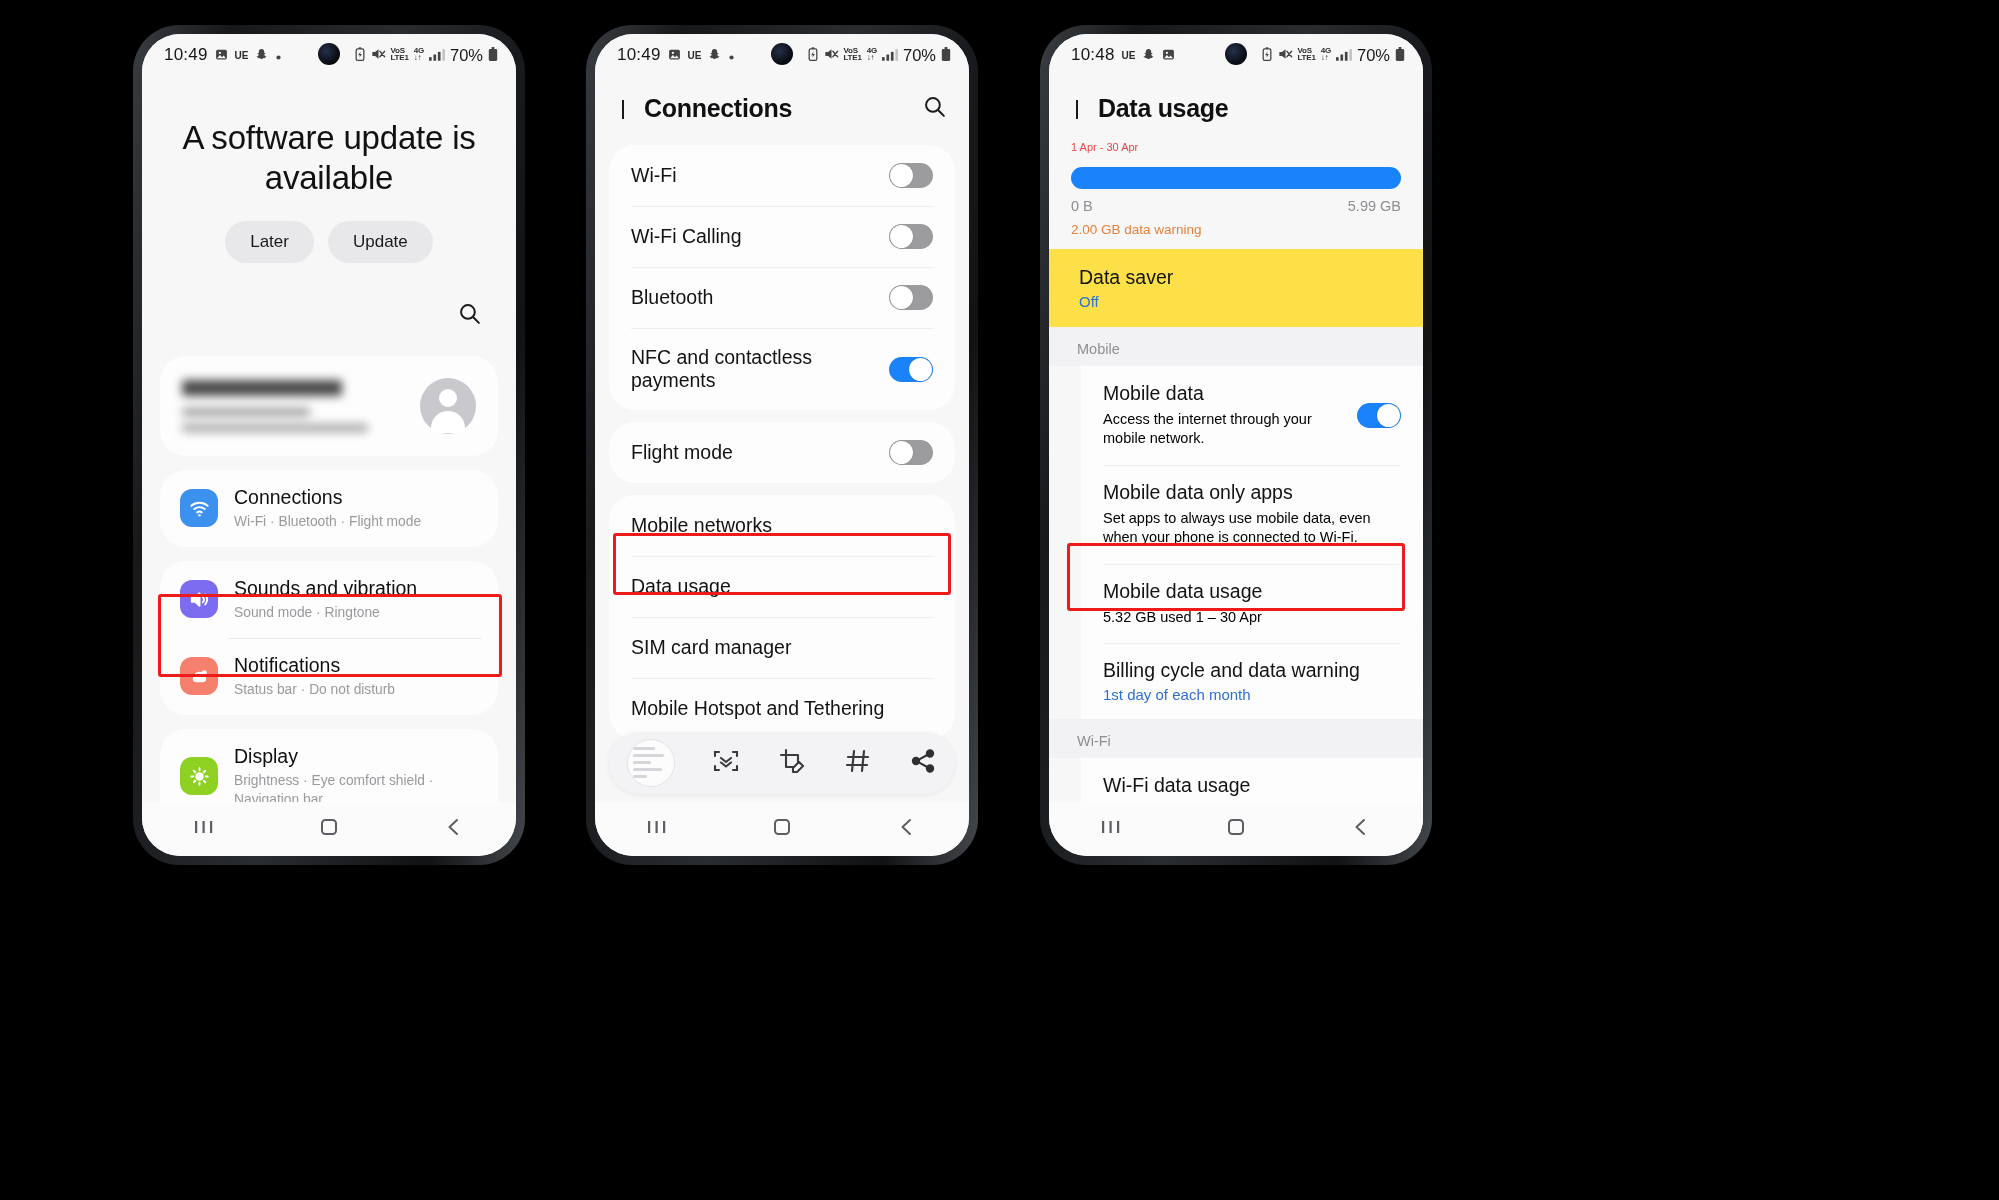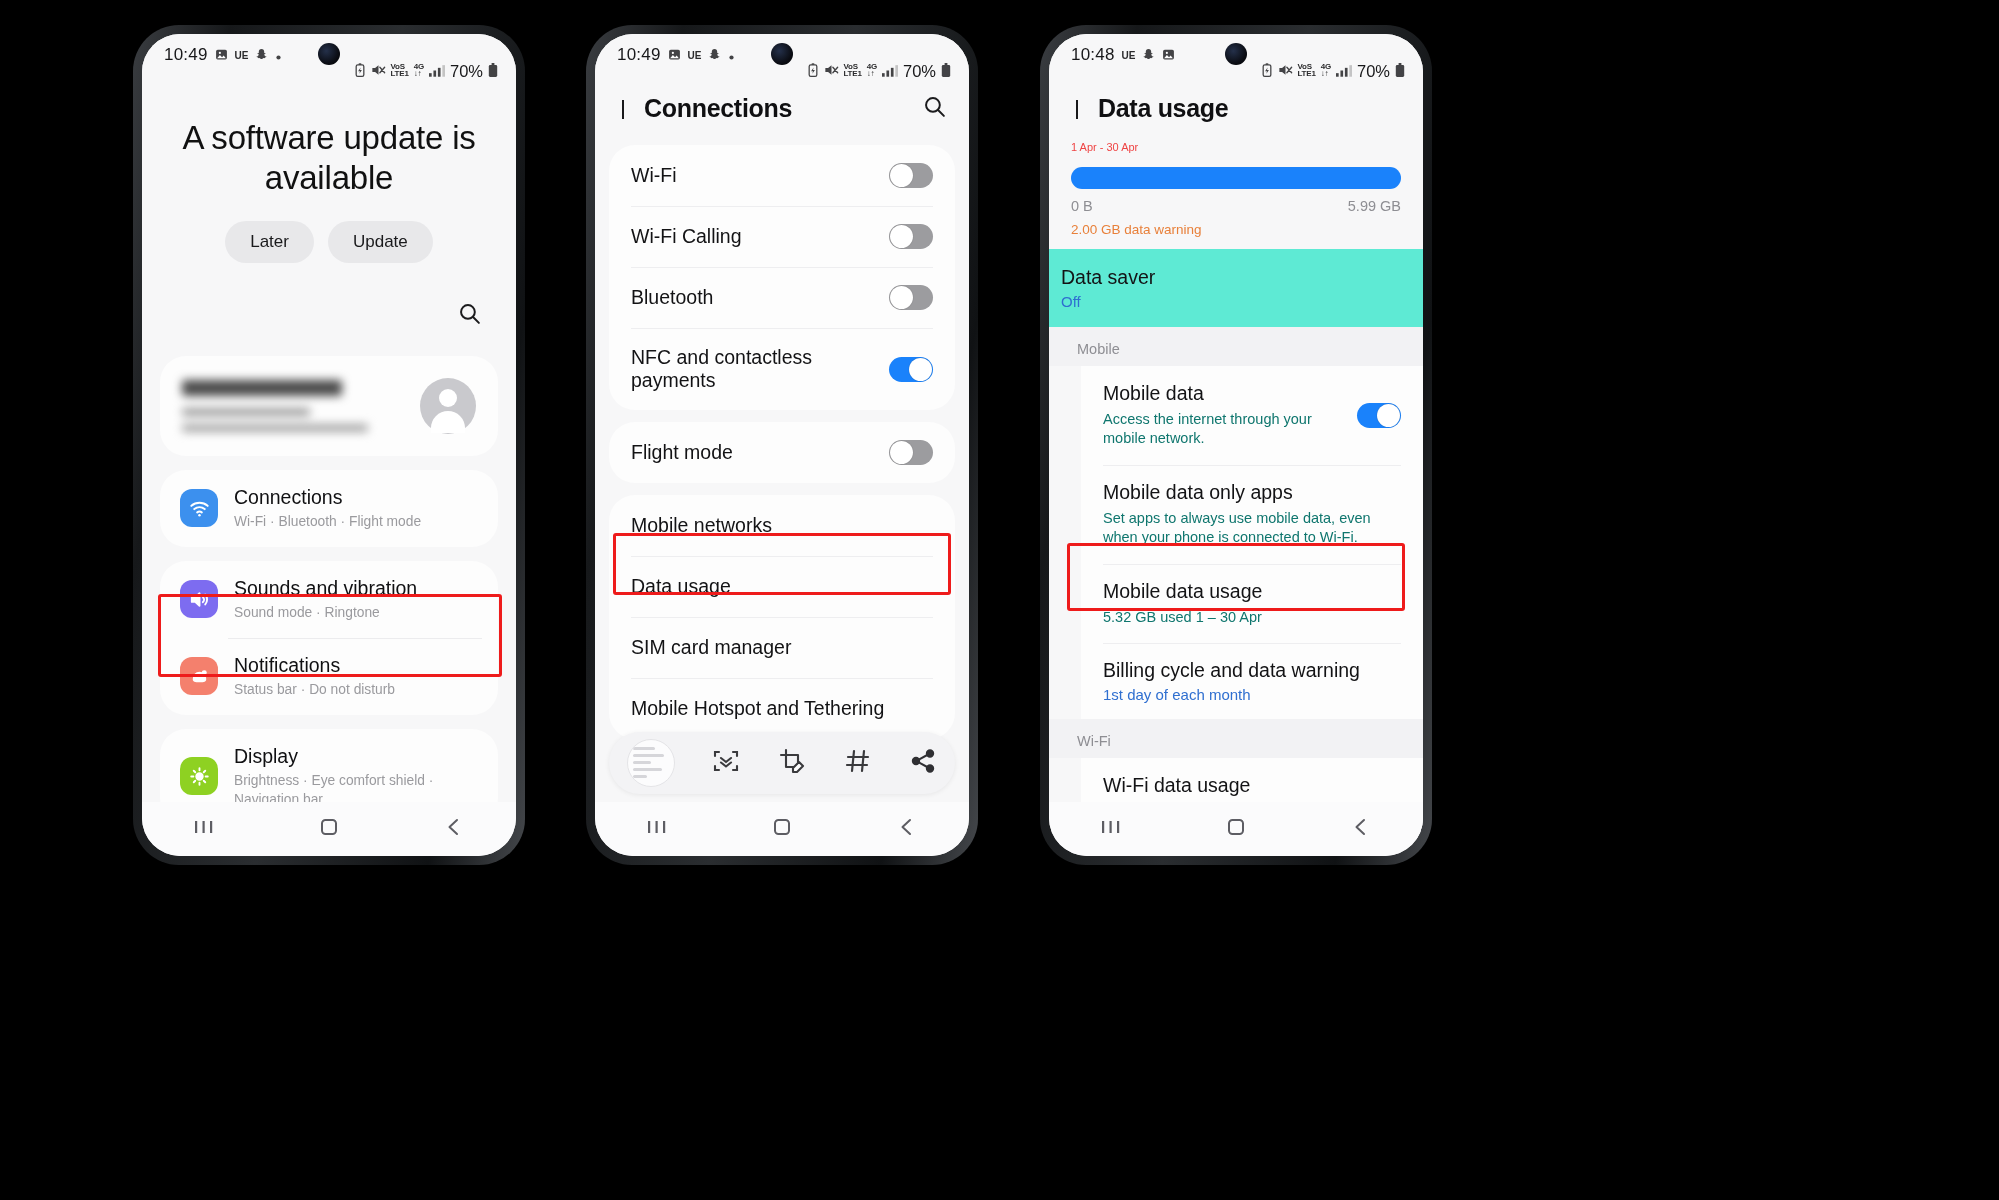--- a/index.html
+++ b/index.html
@@ -31,21 +31,21 @@
   .statusbar {
     height: 42px;
     display: flex; align-items: center;
     padding: 0 22px;
     font-size: 16.5px; color: #1c1c1e;
     position: relative;
     background: #f7f7f8;
   }
   .sb-left { display:flex; align-items:center; gap:7px; }
   .sb-time { font-size:17px; letter-spacing:.2px; font-weight:400; color:#18181a;}
-  .sb-right { position:absolute; right:18px; top:16px; height:42px; display:flex; align-items:center; gap:5px; }
+  .sb-right { position:absolute; right:18px; top:0; height:42px; display:flex; align-items:center; gap:5px; }
   .sb-pct { font-size:16.5px; color:#18181a; }
   .mini-ico { display:inline-block; opacity:.88; }
   .camhole {
     position:absolute; left:50%; top:9px; transform:translateX(-50%);
     width:22px; height:22px; border-radius:50%;
     background:radial-gradient(circle at 38% 36%, #24304a 0%, #0b0d14 62%, #000 100%);
   }
   .stack-txt{ display:flex; flex-direction:column; line-height:.82; font-size:8px; font-weight:700; letter-spacing:-.2px;}
 
   
@@ -112,24 +112,24 @@
   .ss-thumb { width:48px; height:48px; border-radius:50%; background:#fcfcfd; border:1px solid #e4e4e7; overflow:hidden; padding:7px 5px;}
   .ss-thumb div{height:3px;background:#d6d6da;border-radius:2px;margin-bottom:4px;}
 
   
   .usage-wrap { padding: 4px 22px 0; }
   .usage-range { font-size:11px; color:#ef4444; }
   .usage-bar { height:22px; border-radius:11px; background:#1a82fb; margin-top:14px; }
   .usage-ends { display:flex; justify-content:space-between; margin-top:9px; font-size:14.5px; color:#8e8e93;}
   .usage-warn { font-size:13.5px; color:#e8803a; margin-top:8px;}
 
-  .card3 { background:#5eead4; border-radius:0; margin-top:12px; padding:17px 12px; }
+  .card3 { background:#fde047; border-radius:0; margin-top:12px; padding:17px 30px; }
   .c3-title { font-size:19.5px; color:#131315; }
   .c3-blue { font-size:15px; color:#2f6fd0; margin-top:4px;}
-  .c3-sub { font-size:14.5px; color:#0f766e; margin-top:5px; line-height:1.34;}
+  .c3-sub { font-size:14.5px; color:#000000; margin-top:5px; line-height:1.34;}
   .sec-head { font-size:14.5px; color:#8e8e93; padding:14px 28px 9px; background:#f2f2f4; }
   .c3row { background:#fdfdfd; padding:16px 22px; display:flex; align-items:center; justify-content:space-between; gap:14px; position:relative;margin-left:32px;}
   .c3row.divided::before{content:"";position:absolute;left:22px;right:22px;top:0;height:1px;background:#eeeef0;}
   .c3-left{flex:1;}
 </style>
 </head>
 <body>
 
 <div class="stage">
 

